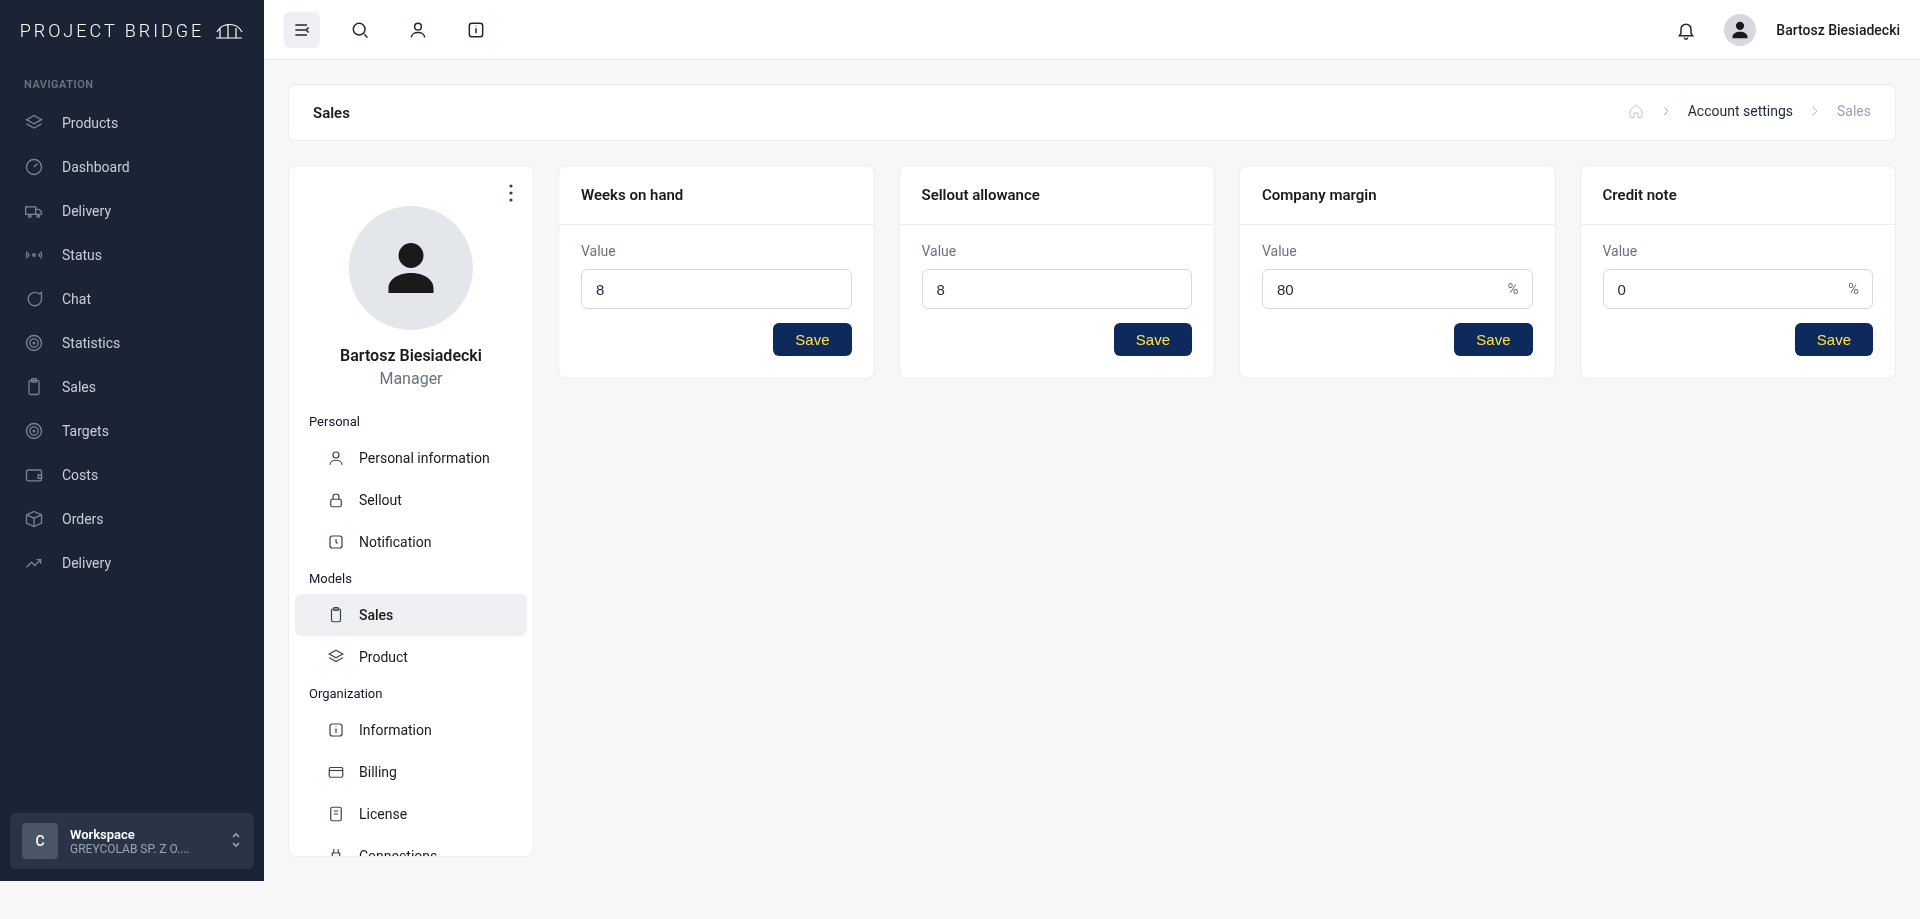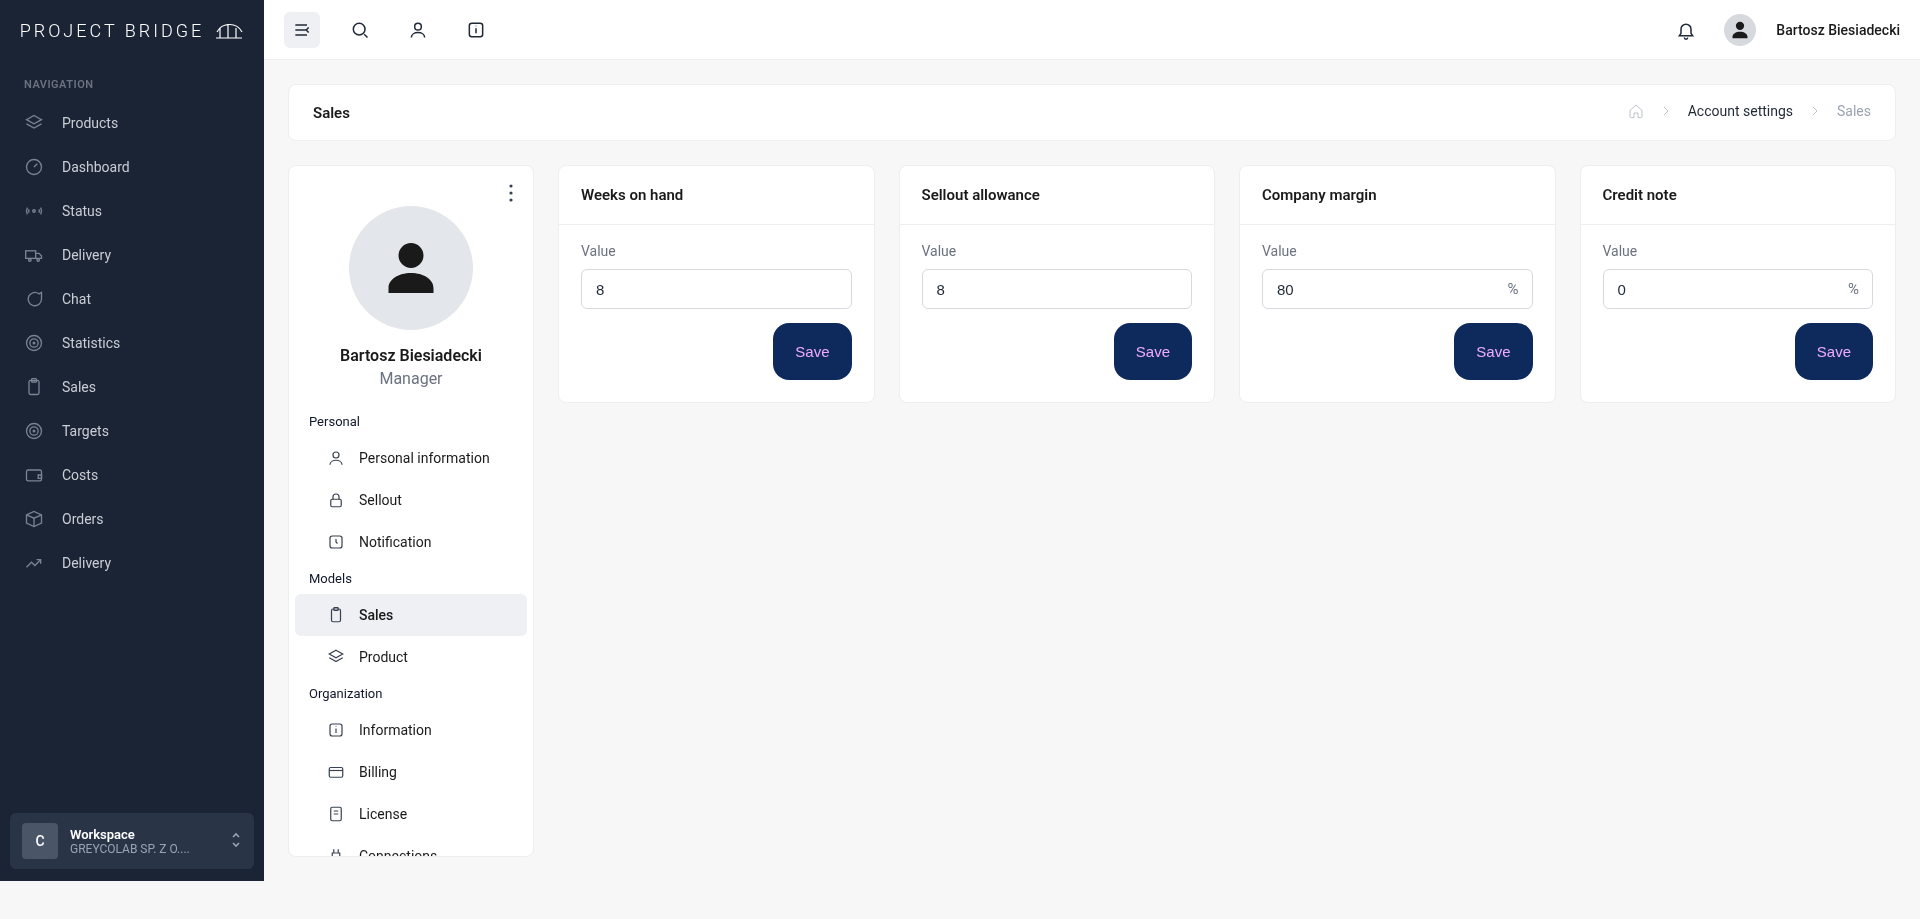--- a/index.html
+++ b/index.html
@@ -58,21 +58,21 @@
 
 .cards-grid { flex: 1; display: grid; grid-template-columns: 1fr 1fr 1fr 1fr; grid-auto-rows: min-content; gap: 24px; align-content: start; }
 .card { background: #fff; border: 1px solid #eceef1; border-radius: 8px; }
 .card-head { padding: 20px 22px; border-bottom: 1px solid #eceef1; font-size: 15px; font-weight: 600; }
 .card-body { padding: 18px 22px 22px; }
 .field-label { font-size: 14px; color: #6b7280; margin-bottom: 10px; }
 .input-wrap { position: relative; }
 .input { width: 100%; height: 40px; border: 1px solid #d6d9de; border-radius: 6px; padding: 0 14px; font-size: 15px; color: #1f2937; }
 .input.with-suffix { padding-right: 36px; }
 .suffix { position: absolute; right: 14px; top: 50%; transform: translateY(-50%); color: #6b7280; font-size: 15px; }
-.save-btn { margin-top: 14px; float: right; background: #0e2a5c; color: #f0abfc; border: none; border-radius: 16px; padding: 20px 22px; font-size: 15px; font-weight: 500; cursor: pointer; }
+.save-btn { margin-top: 14px; float: right; background: #0e2a5c; color: #fde047; border: none; border-radius: 6px; padding: 8px 22px; font-size: 15px; font-weight: 500; cursor: pointer; }
 .card-body::after { content: ""; display: block; clear: both; }
 </style>
 </head>
 <body>
 
 <svg width="0" height="0" style="position:absolute">
   <defs>
     <g id="i-gauge">
         <circle cx="12" cy="12" r="9"></circle>
         <path d="M12 12l4-4"></path>
@@ -190,29 +190,29 @@
           <span>Products</span>
         </li>
         <li class="nav-item">
           <svg viewBox="0 0 24 24">
             <use href="#i-gauge"></use>
           </svg>
           <span>Dashboard</span>
         </li>
         <li class="nav-item">
           <svg viewBox="0 0 24 24">
+            <use href="#i-truck"></use>
+          </svg>
+          <span>Delivery</span>
+        </li>
+        <li class="nav-item">
+          <svg viewBox="0 0 24 24">
             <use href="#i-broadcast"></use>
           </svg>
           <span>Status</span>
-        </li>
-        <li class="nav-item">
-          <svg viewBox="0 0 24 24">
-            <use href="#i-truck"></use>
-          </svg>
-          <span>Delivery</span>
         </li>
         <li class="nav-item">
           <svg viewBox="0 0 24 24">
             <use href="#i-chat"></use>
           </svg>
           <span>Chat</span>
         </li>
         <li class="nav-item">
           <svg viewBox="0 0 24 24">
             <use href="#i-target"></use>

